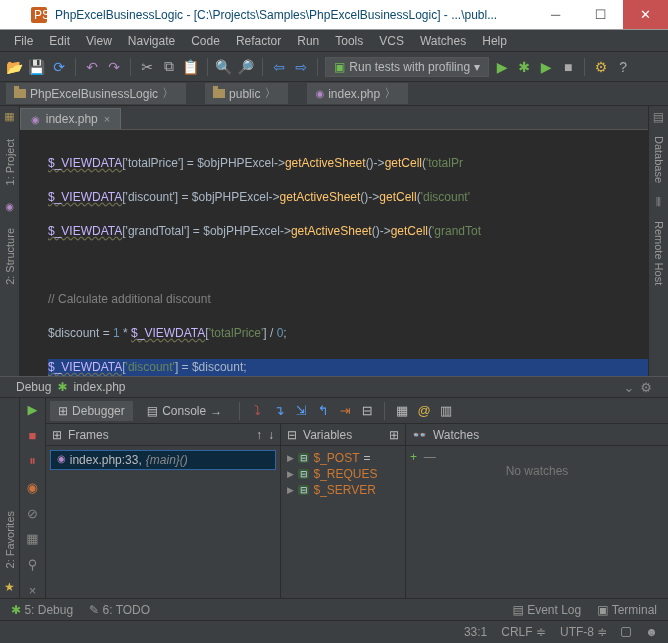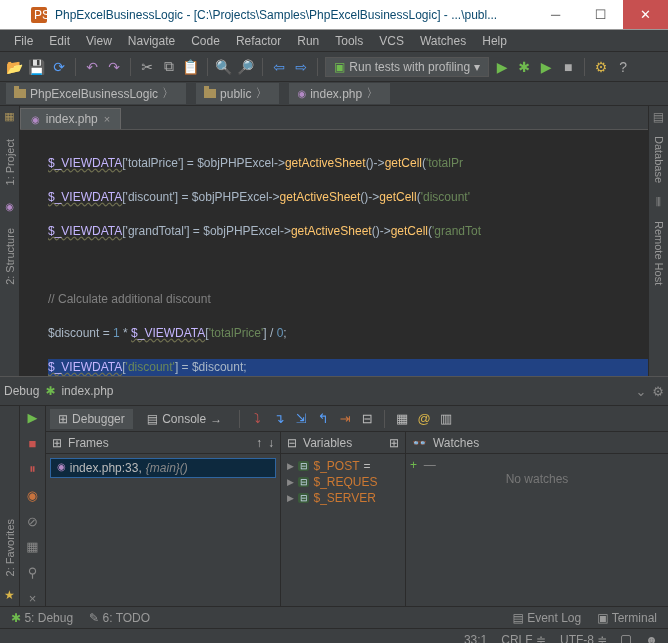--- a/index.html
+++ b/index.html
@@ -21,21 +21,21 @@
 .toolbar { height: 30px; background: #3c3f41; display: flex; align-items: center; padding: 0 6px; gap: 4px; border-bottom: 1px solid #2b2b2b; }
 .tb-icon { width: 18px; height: 18px; display: flex; align-items: center; justify-content: center; color: #aaa; font-size: 14px; }
 .tb-sep { width: 1px; height: 18px; background: #555; margin: 0 3px; }
 .run-combo { background: #4c5052; border: 1px solid #555; padding: 2px 8px; color: #bbb; display: flex; align-items: center; gap: 4px; font-size: 11px; }
 .green { color: #6fba4e; }
 .yellow { color: #d8b44a; }
 .purple { color: #b389c5; }
 .blue { color: #589df6; }
 
 
-.breadcrumb { height: 24px; background: #3c3f41; display: flex; align-items: center; padding: 0 6px; gap: 10px; border-bottom: 1px solid #2b2b2b; font-size: 11px; }
+.breadcrumb { height: 24px; background: #3c3f41; display: flex; align-items: center; padding: 0 6px; gap: 19px; border-bottom: 1px solid #2b2b2b; font-size: 11px; }
 .crumb { background: #4c5052; padding: 2px 8px; color: #bbb; display: flex; align-items: center; gap: 4px; position: relative; }
 .crumb:after { content:""; }
 
 
 .main { display: flex; height: 270px; position: relative; }
 .left-gutter { width: 20px; background: #3c3f41; border-right: 1px solid #2b2b2b; display: flex; flex-direction: column; align-items: center; padding-top: 4px; gap: 16px; }
 .vert-text { writing-mode: vertical-rl; transform: rotate(180deg); color: #999; font-size: 11px; cursor: default; }
 .right-gutter { width: 20px; background: #3c3f41; border-left: 1px solid #2b2b2b; display: flex; flex-direction: column; align-items: center; padding-top: 4px; gap: 12px; }
 
 .editor-wrap { flex: 1; display: flex; flex-direction: column; background: #2b2b2b; }
@@ -44,21 +44,21 @@
 .tab .x { color: #999; font-size: 11px; }
 .editor { flex: 1; background: #2b2b2b; font-family: Consolas, monospace; font-size: 12px; padding: 8px 0 0 28px; color: #a9b7c6; line-height: 17px; overflow: hidden; white-space: pre; position: relative; }
 .kw-var { color: #c4b5fd; text-decoration: underline wavy #707050; }
 .kw-str { color: #6a8759; }
 .kw-fn { color: #ffc66d; }
 .kw-cmt { color: #808080; }
 .kw-num { color: #6897bb; }
 .hl-line { background: #214283; display: inline-block; width: 100%; }
 
 
-.debug-header { height: 30px; background: #3c3f41; border-top: 1px solid #555; border-bottom: 1px solid #2b2b2b; display: flex; align-items: center; padding: 0 4px; color: #bbb; font-size: 11px; gap: 6px; }
+.debug-header { height: 22px; background: #3c3f41; border-top: 1px solid #555; border-bottom: 1px solid #2b2b2b; display: flex; align-items: center; padding: 0 16px; color: #bbb; font-size: 11px; gap: 6px; }
 .debug-header .spacer { flex: 1; }
 .debug-header .ctrl { color: #888; font-size: 13px; }
 
 .debug-body { height: 200px; background: #3c3f41; display: flex; }
 .debug-left { width: 26px; background: #3c3f41; border-right: 1px solid #2b2b2b; display: flex; flex-direction: column; align-items: center; padding-top: 4px; gap: 10px; }
 .dbg-btn { width: 16px; height: 16px; display:flex; align-items:center; justify-content:center; font-size: 13px; }
 .red { color: #c75450; }
 .grey { color: #888; }
 .orange { color: #c8733e; }
 

